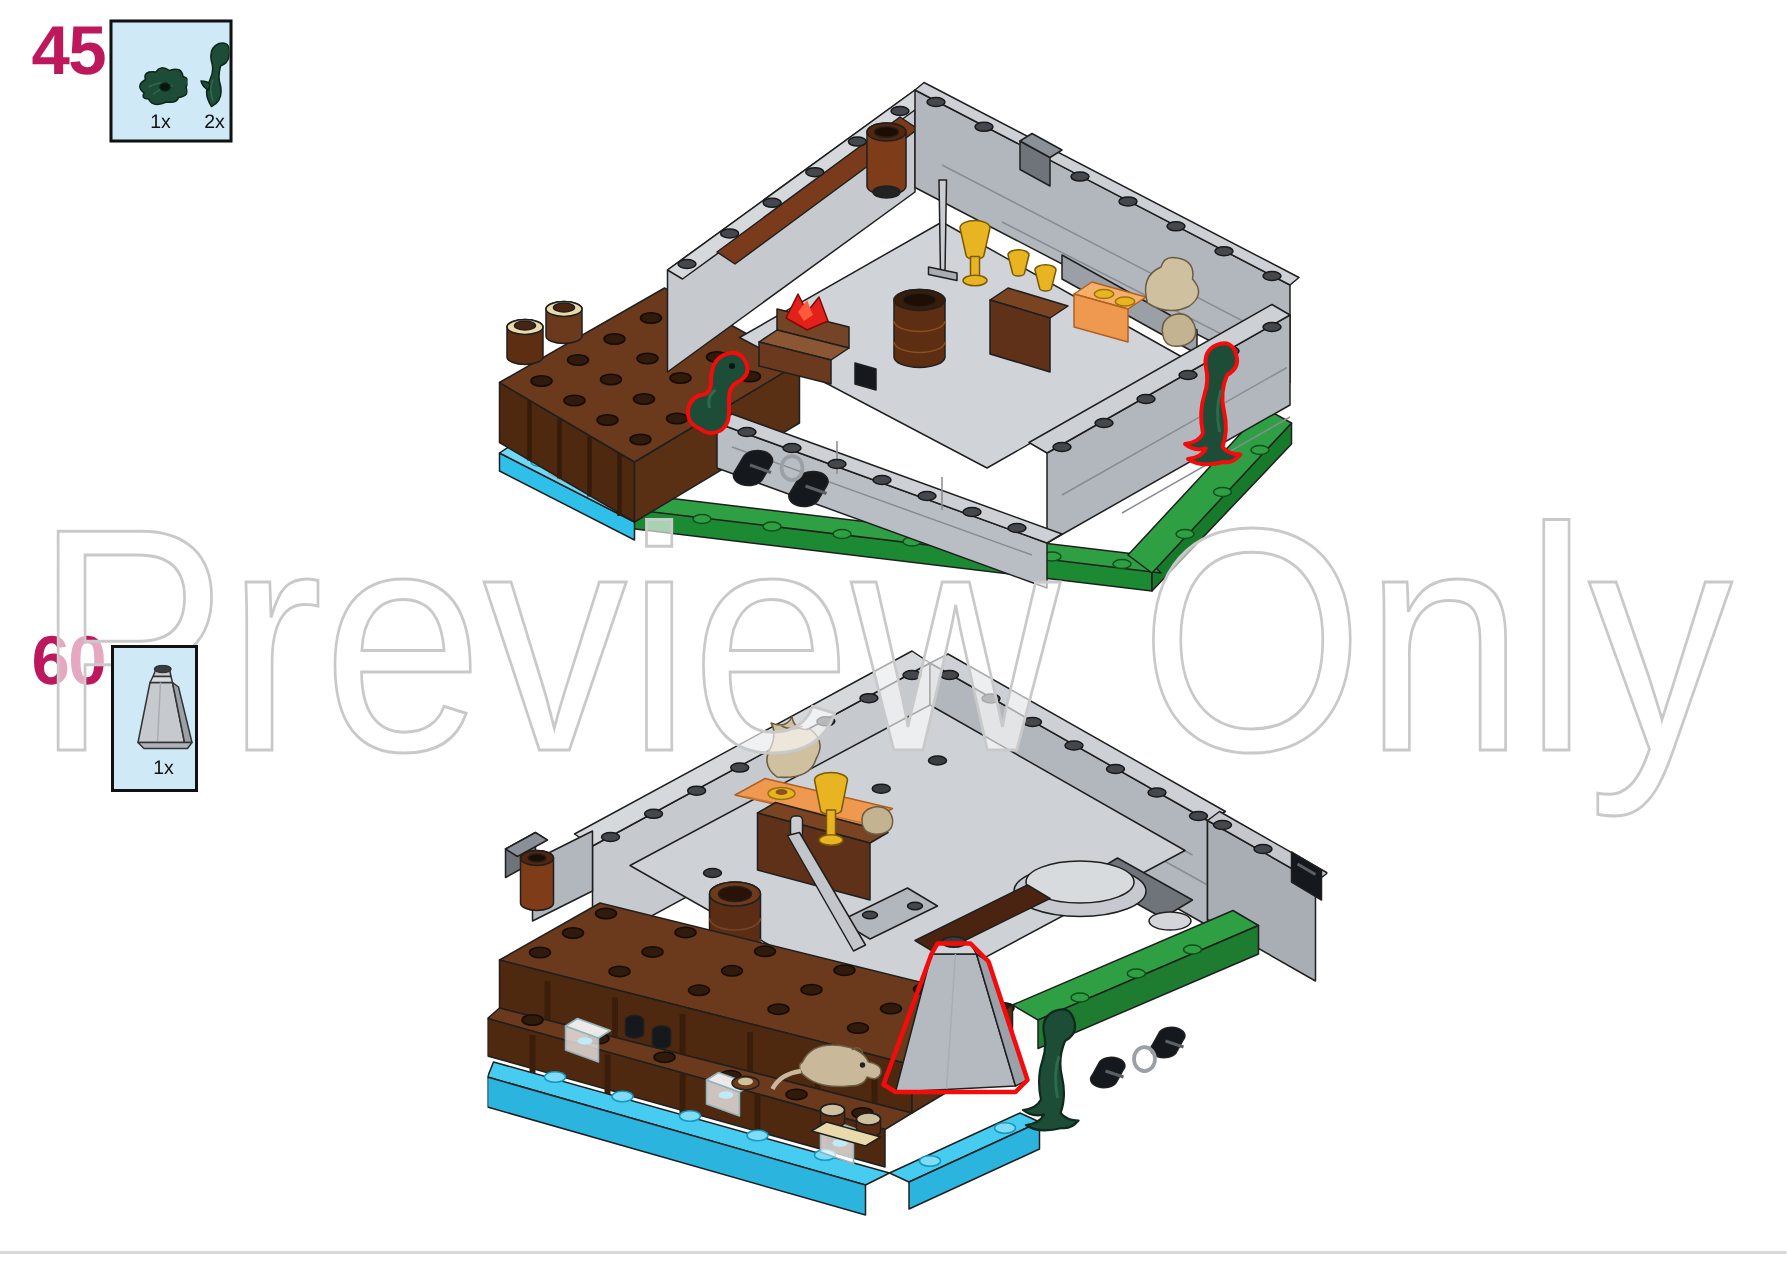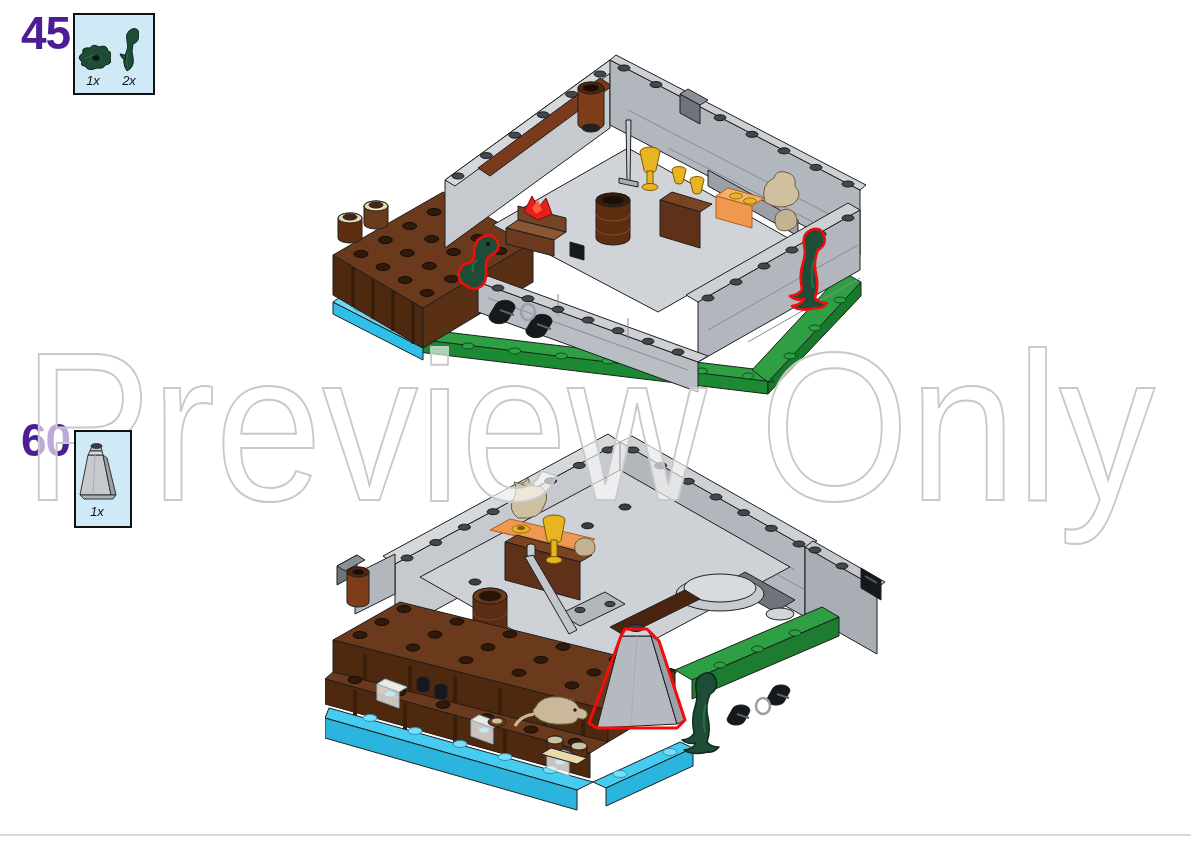--- a/index.html
+++ b/index.html
@@ -2,29 +2,29 @@
 <html><head>
 <meta charset="utf-8">
 <style>
   html,body{margin:0;padding:0;}
   body{
     width:1191px;height:842px;background:#ffffff;
     font-family:"Liberation Sans", sans-serif;position:relative;overflow:hidden;
   }
   .page{position:absolute;inset:0;}
   .step-number{
-    position:absolute;left:21px;font-size:46px;font-weight:700;color:#4c1d95;
+    position:absolute;left:21px;font-size:46px;font-weight:700;color:#be185d;
     line-height:1;letter-spacing:-1px;z-index:1;
   }
   #step45-number{top:10px;}
   #step46-number{top:417px;}
   .parts-box{
     position:absolute;background:#cfe9f7;border:2.5px solid #111;
     box-sizing:border-box;z-index:10;display:flex;flex-direction:column;
-    align-items:flex-start;justify-content:flex-end;font-style:italic;
+    align-items:flex-end;justify-content:flex-end;
   }
   #parts-box-45{left:73px;top:13px;width:82px;height:82px;padding-bottom:6px;}
   #parts-box-46{left:74px;top:430px;width:58px;height:98px;padding-bottom:8px;}
   .parts-row{display:flex;align-items:flex-end;gap:8px;}
   .part{display:flex;flex-direction:column;align-items:center;}
   .part .qty{font-size:13px;color:#111;margin-top:2px;line-height:1;}
   .model{position:absolute;z-index:2;}
   #model-45{left:328px;top:50px;}
   #model-46{left:325px;top:422px;}
   .watermark{position:absolute;left:0;top:0;z-index:6;pointer-events:none;}

